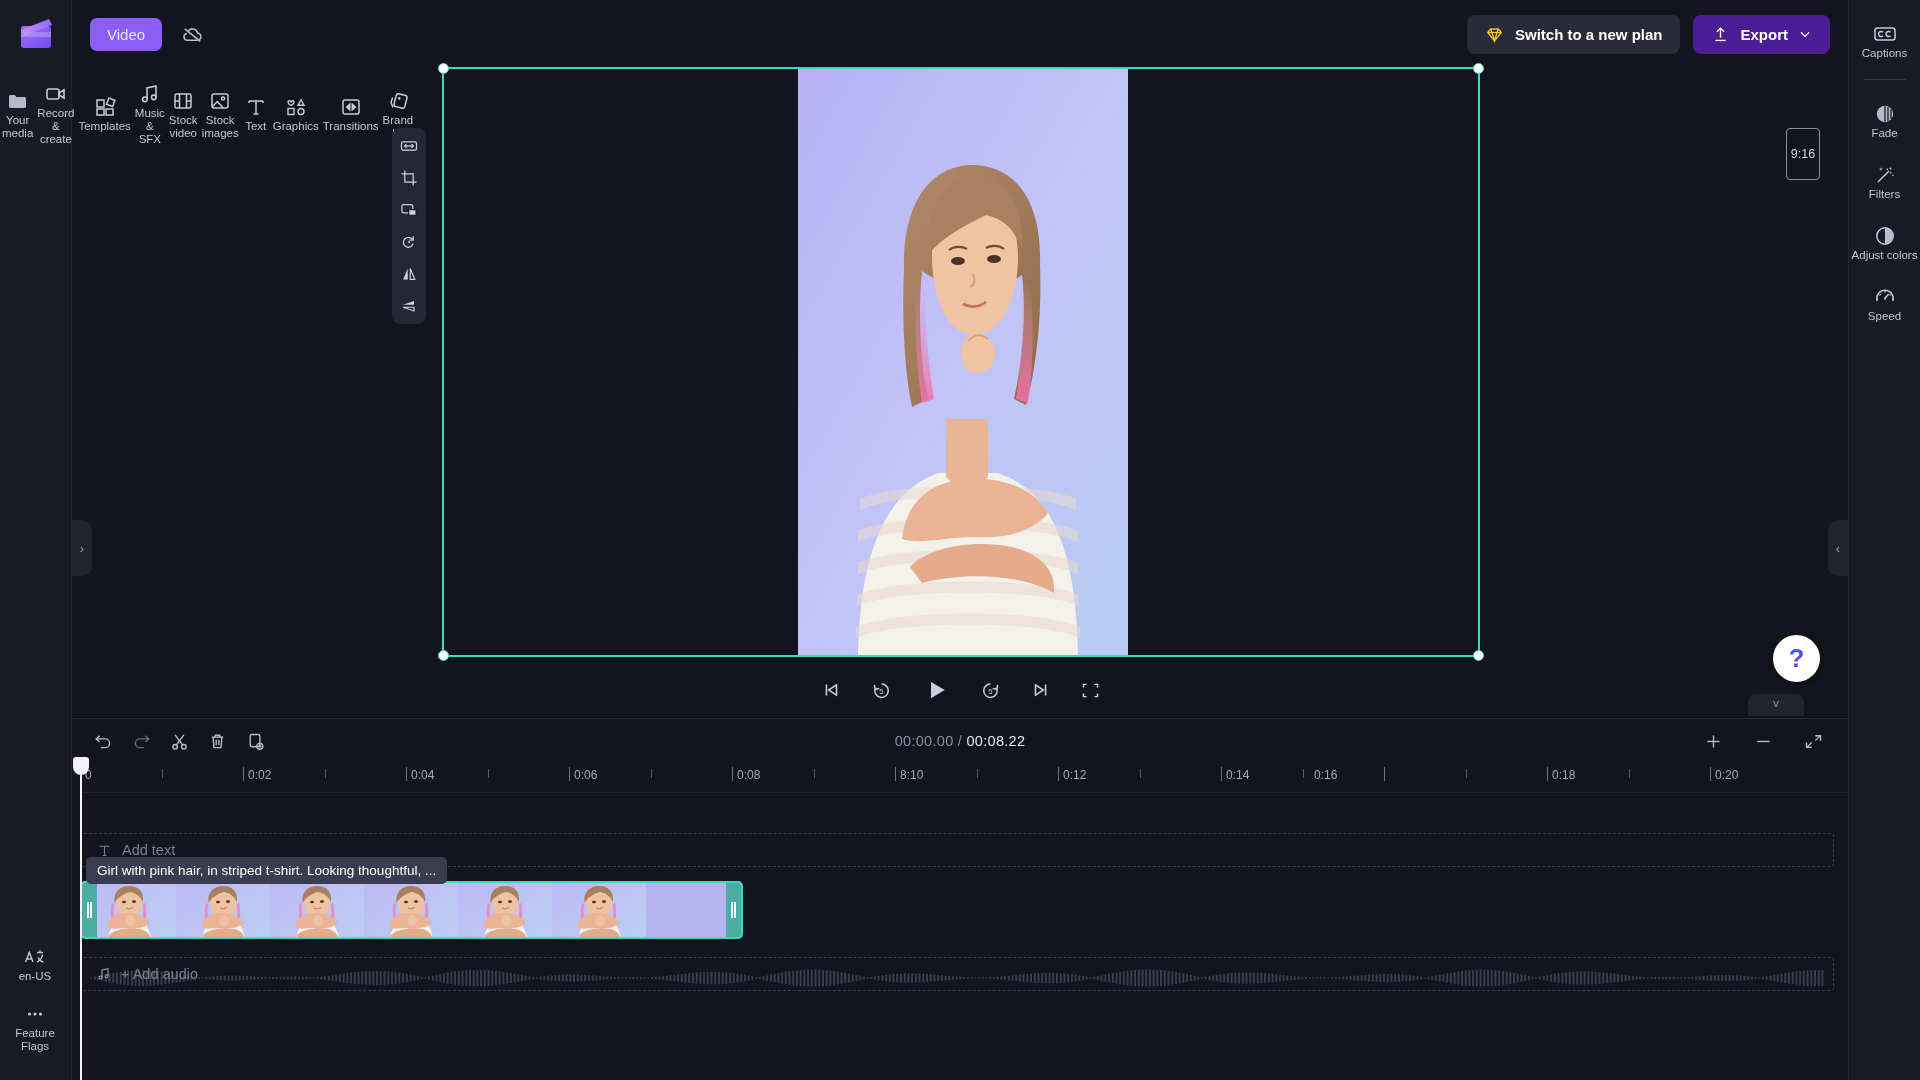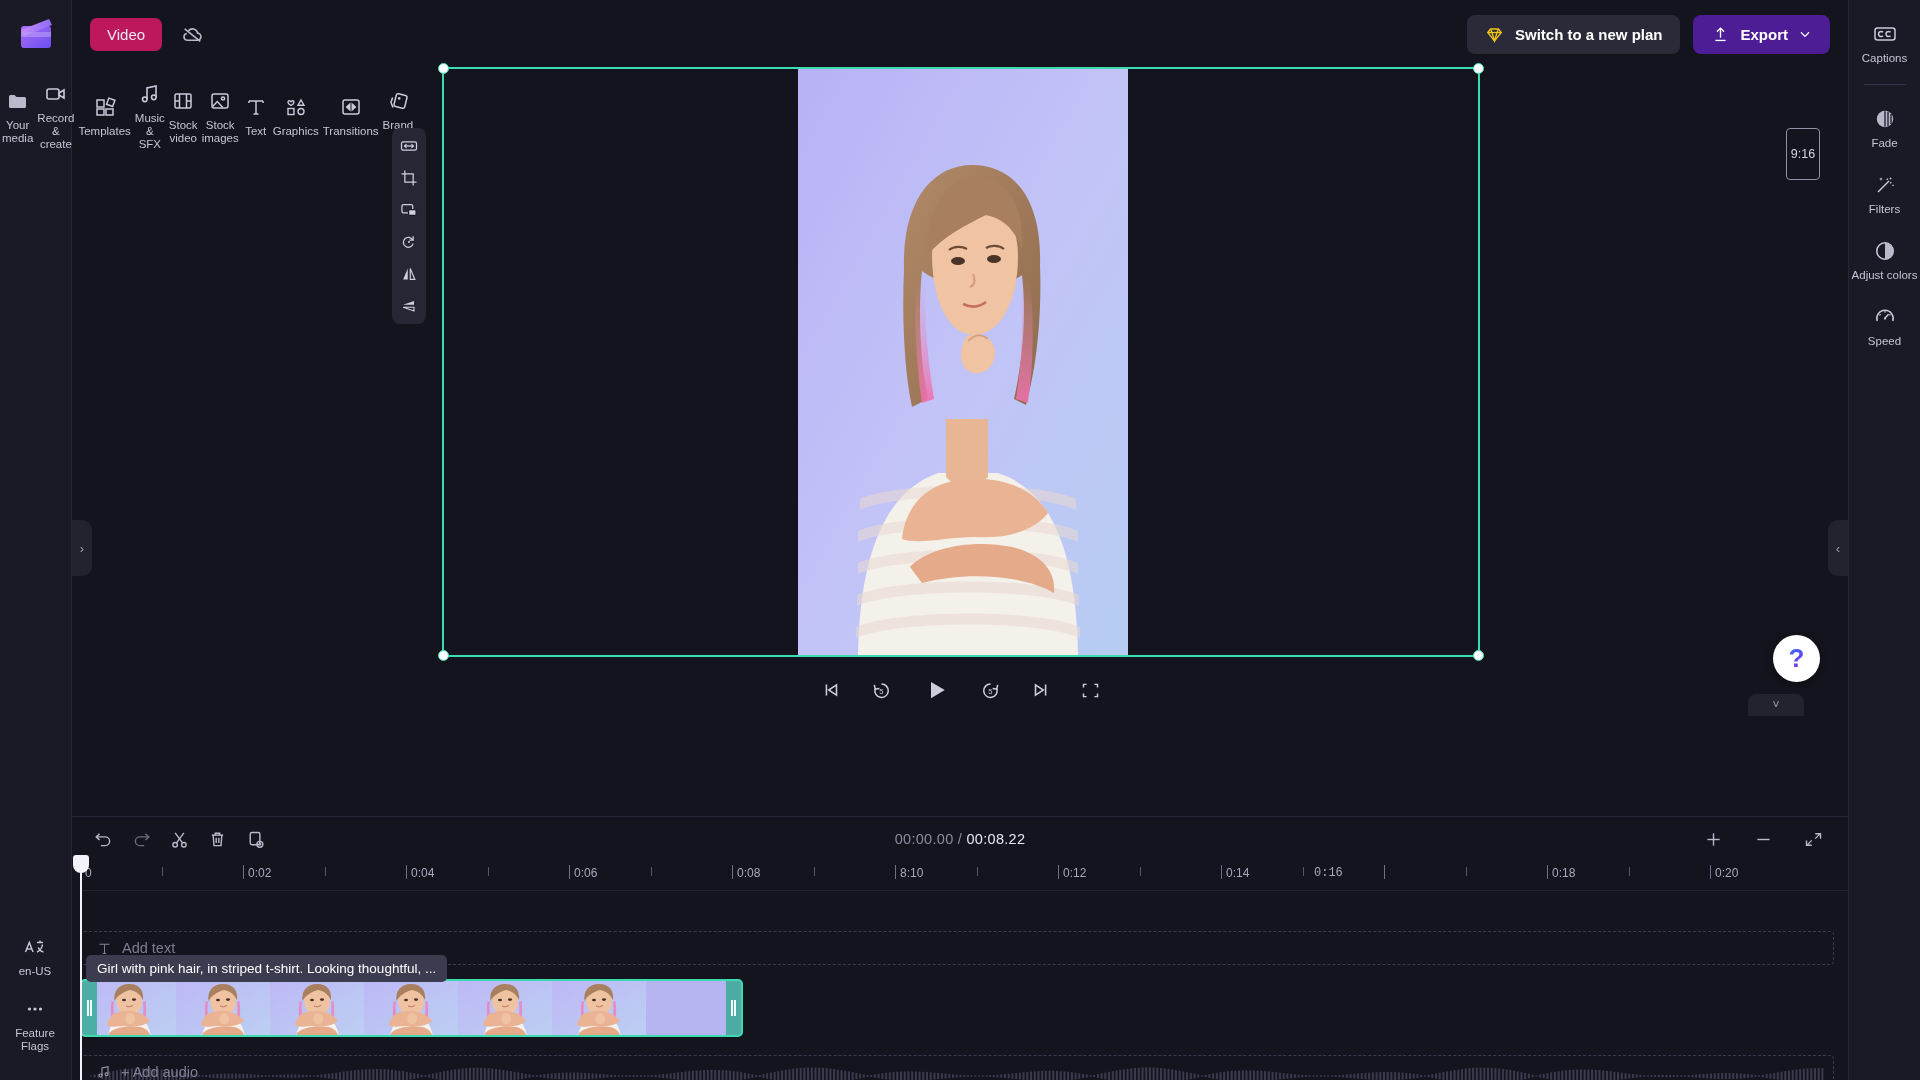--- a/index.html
+++ b/index.html
@@ -19,21 +19,21 @@
     border-right: 1px solid #262636;
     display: flex; flex-direction: column; align-items: center;
   }
   .logo {
     width: 40px; height: 40px; margin-top: 14px; margin-bottom: 18px;
     display: flex; align-items: center; justify-content: center;
   }
   .rail-items { display: flex; flex-direction: row; align-items: center; width: 100%; }
   .rail-item {
     width: 72px; padding: 9px 2px 9px; display: flex; flex-direction: column;
-    align-items: center; gap: 5px; cursor: pointer;
+    align-items: center; cursor: pointer;
   }
   .rail-item .ico { width: 26px; height: 26px; display:flex; align-items:center; justify-content:center; color:#c9c9da; }
   .rail-item .lbl {
     font-size: 11.5px; color: #c4c4d4; text-align: center; line-height: 13px;
     max-width: 66px;
   }
   .rail-bottom { margin-top: auto; width: 100%; display:flex; flex-direction:column; align-items:flex-end; padding-bottom: 18px; }
 
   
   .rail-expand {
@@ -48,21 +48,21 @@
     display: flex; align-items: center; justify-content: center;
     color: #9a9ab0; font-size: 13px; cursor: pointer; z-index: 5;
   }
 
   
   .topbar {
     position: absolute; left: 72px; top: 0; right: 72px; height: 68px;
     display: flex; align-items: center; padding: 0 18px;
   }
   .chip-video {
-    background: #be185d; color: #e9e9f2; font-size: 15px;
+    background: #8b5cf6; color: #e9e9f2; font-size: 15px;
     padding: 8px 17px; border-radius: 7px; cursor: pointer;
   }
   .cloud-off { margin-left: 18px; color: #b9b9cc; display:flex; align-items:center; cursor:pointer; }
   .topbar-right { margin-left: auto; display: flex; align-items: center; gap: 13px; }
   .btn-plan {
     display: flex; align-items: center; gap: 11px;
     background: #2a2a38; color: #fff; font-size: 15px; font-weight: 600;
     padding: 10px 18px; border-radius: 8px; cursor: pointer; border: none;
   }
   .btn-export {
@@ -139,21 +139,21 @@
     -webkit-background-clip: text; background-clip: text; color: transparent; }
   .tl-collapse {
     position: absolute; right: 116px; bottom: 364px; width: 56px; height: 22px;
     background: #23232f; border-radius: 8px 8px 0 0;
     display: flex; align-items: center; justify-content: center;
     color: #9a9ab0; font-size: 12px; cursor: pointer; z-index: 7;
   }
 
   
   .timeline {
-    position: absolute; left: 72px; right: 72px; bottom: 0; height: 264px;
+    position: absolute; left: 72px; right: 72px; bottom: 0; height: 362px;
     background: #14141e; border-top: 1px solid #262636;
   }
   .tl-toolbar { position: relative; height: 44px; display: flex; align-items: center; padding: 0 14px; }
   .tl-tool { width: 34px; height: 34px; display:flex; align-items:center; justify-content:center; color:#b9b9cc; cursor:pointer; margin-right: 4px; }
   .tl-tool.dim { color: #6b6b80; }
   .tl-time {
     position: absolute; left: 0; right: 0; text-align: center;
     font-size: 14.5px; color: #e6e6f0; letter-spacing: .3px; pointer-events: none;
   }
   .tl-time .dim { color: #8b8ba0; }
@@ -726,21 +726,21 @@
           <div class="tick major" style="left: 815px;"></div>
           <div class="tick-label" style="left: 820px;">8:10</div>
           <div class="tick" style="left: 896.5px;"></div>
           <div class="tick major" style="left: 978px;"></div>
           <div class="tick-label" style="left: 983px;">0:12</div>
           <div class="tick" style="left: 1059.5px;"></div>
           <div class="tick major" style="left: 1141px;"></div>
           <div class="tick-label" style="left: 1146px;">0:14</div>
           <div class="tick" style="left: 1222.5px;"></div>
           <div class="tick major" style="left: 1304px;"></div>
-          <div class="tick-label" style="left: 1234px; font-family: Liberation Mono, monospace;">0:16</div>
+          <div class="tick-label" style="left: 1234px;">0:16</div>
           <div class="tick" style="left: 1385.5px;"></div>
           <div class="tick major" style="left: 1467px;"></div>
           <div class="tick-label" style="left: 1472px;">0:18</div>
           <div class="tick" style="left: 1548.5px;"></div>
           <div class="tick major" style="left: 1630px;"></div>
           <div class="tick-label" style="left: 1635px;">0:20</div>
         </div>
 
       <div class="playhead">
         <div class="playhead-knob"></div>

